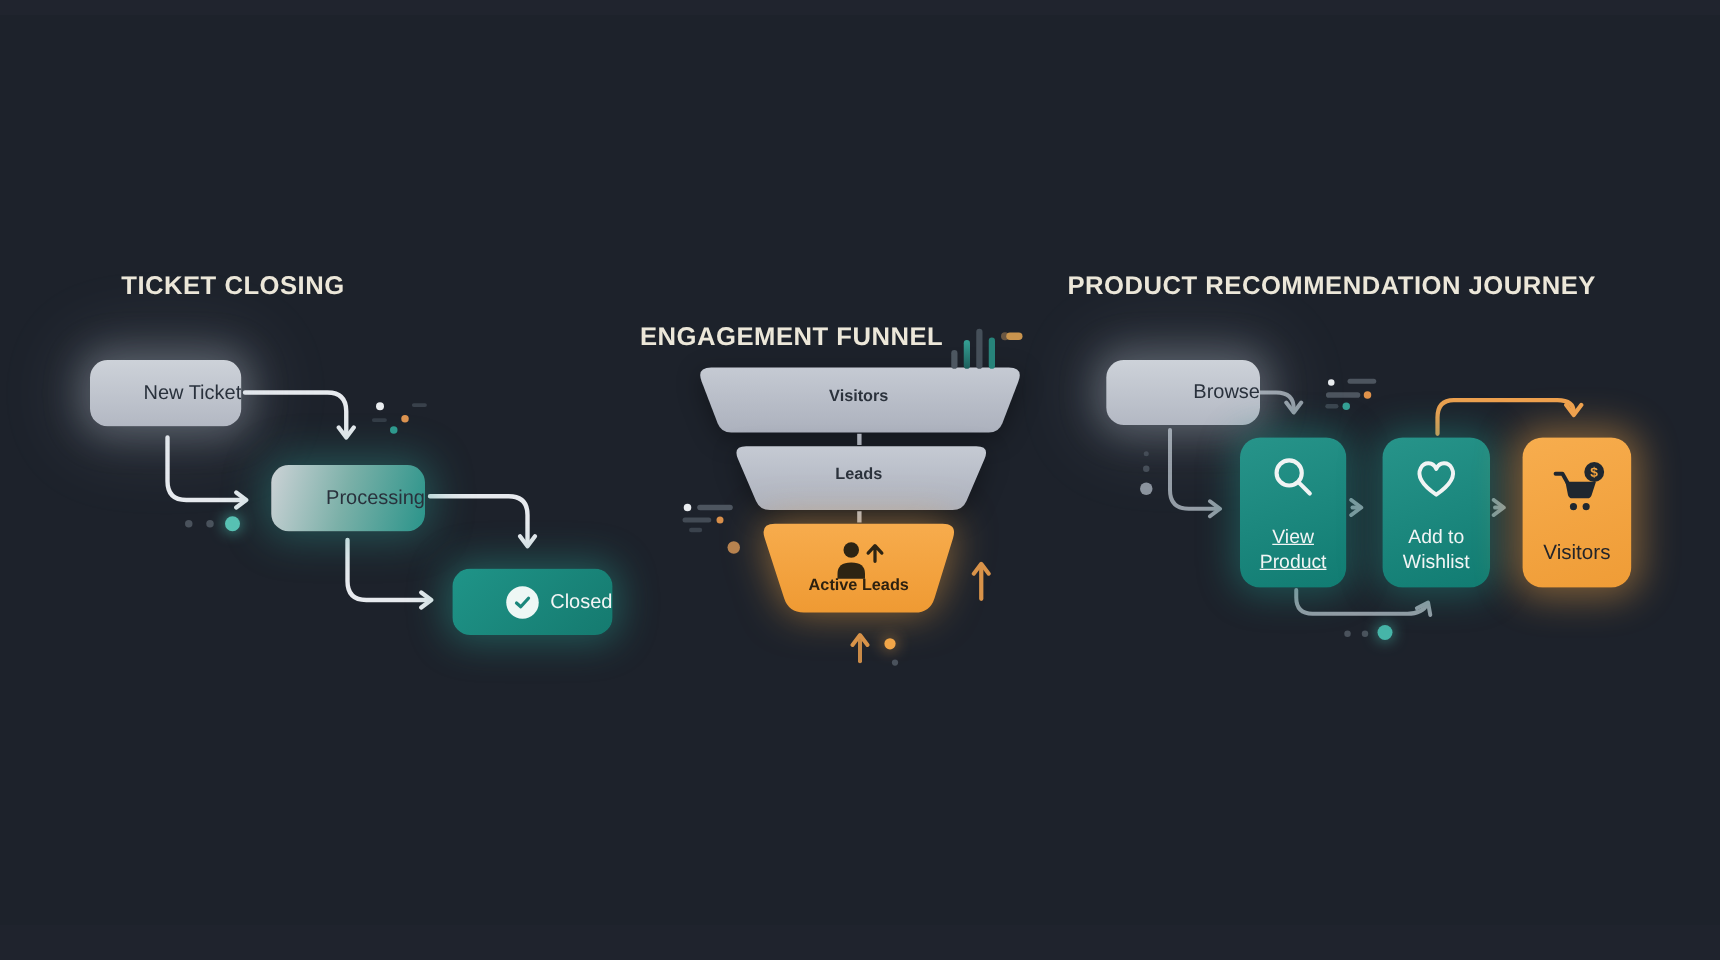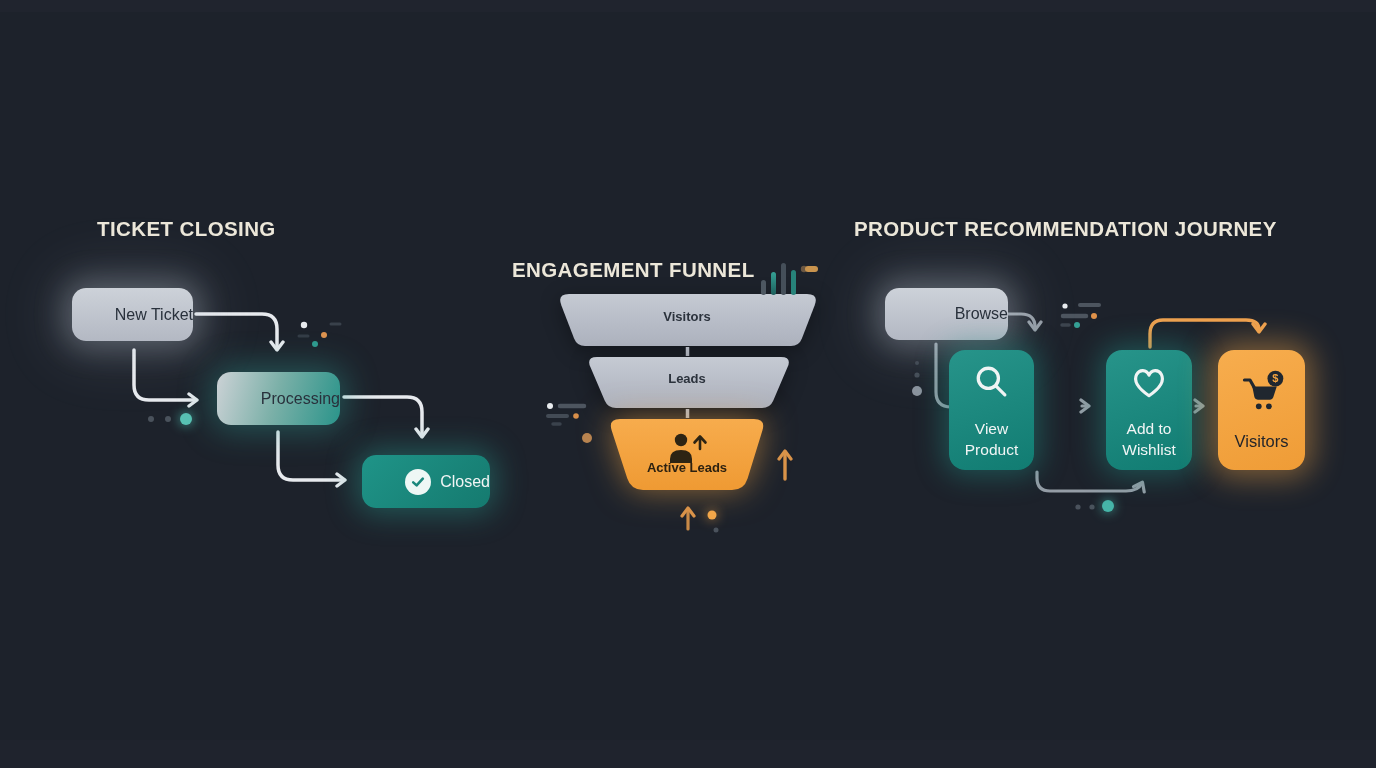--- a/index.html
+++ b/index.html
@@ -46,21 +46,21 @@
   .tall-node{
     position:absolute;display:flex;flex-direction:column;align-items:center;
     justify-content:center;gap:10px;border-radius:16px;top:350px;width:85px;height:120px;
     font-size:15.5px;line-height:1.3;text-align:center;color:#f2f5f5;font-weight:500;
     padding:0 4px;box-sizing:border-box;
   }
   .teal-node{
     background:linear-gradient(160deg,#27948a 0%,#117c72 100%);
     box-shadow:0 0 28px 6px rgba(34,150,138,.42);
   }
-  #node-view-product{left:949px;}
+  #node-view-product{left:992px;text-decoration:underline;}
   #node-add-wishlist{left:1106px;width:86px;}
   #node-purchase{
     left:1218px;width:87px;
     background:linear-gradient(160deg,#f7ad4e 0%,#ef9c36 100%);
     box-shadow:0 0 30px 8px rgba(245,166,70,.45);
     color:#23252a;font-size:16.5px;
   }
   .funnel-label{
     position:absolute;text-align:center;color:#2b323c;font-size:13px;font-weight:700;
   }

